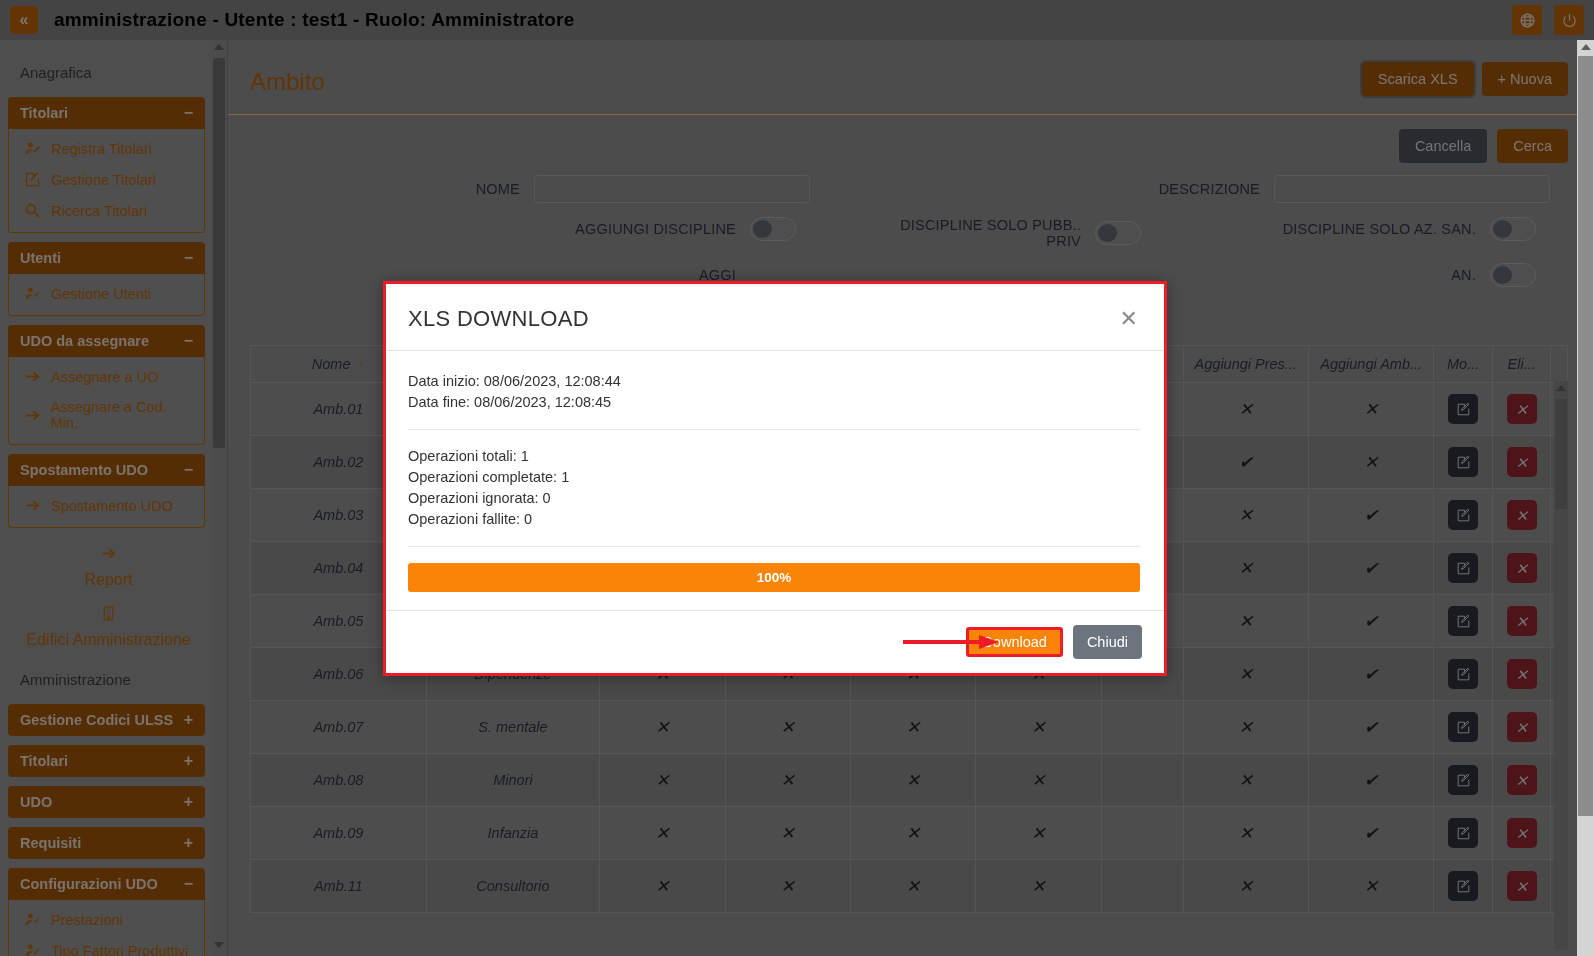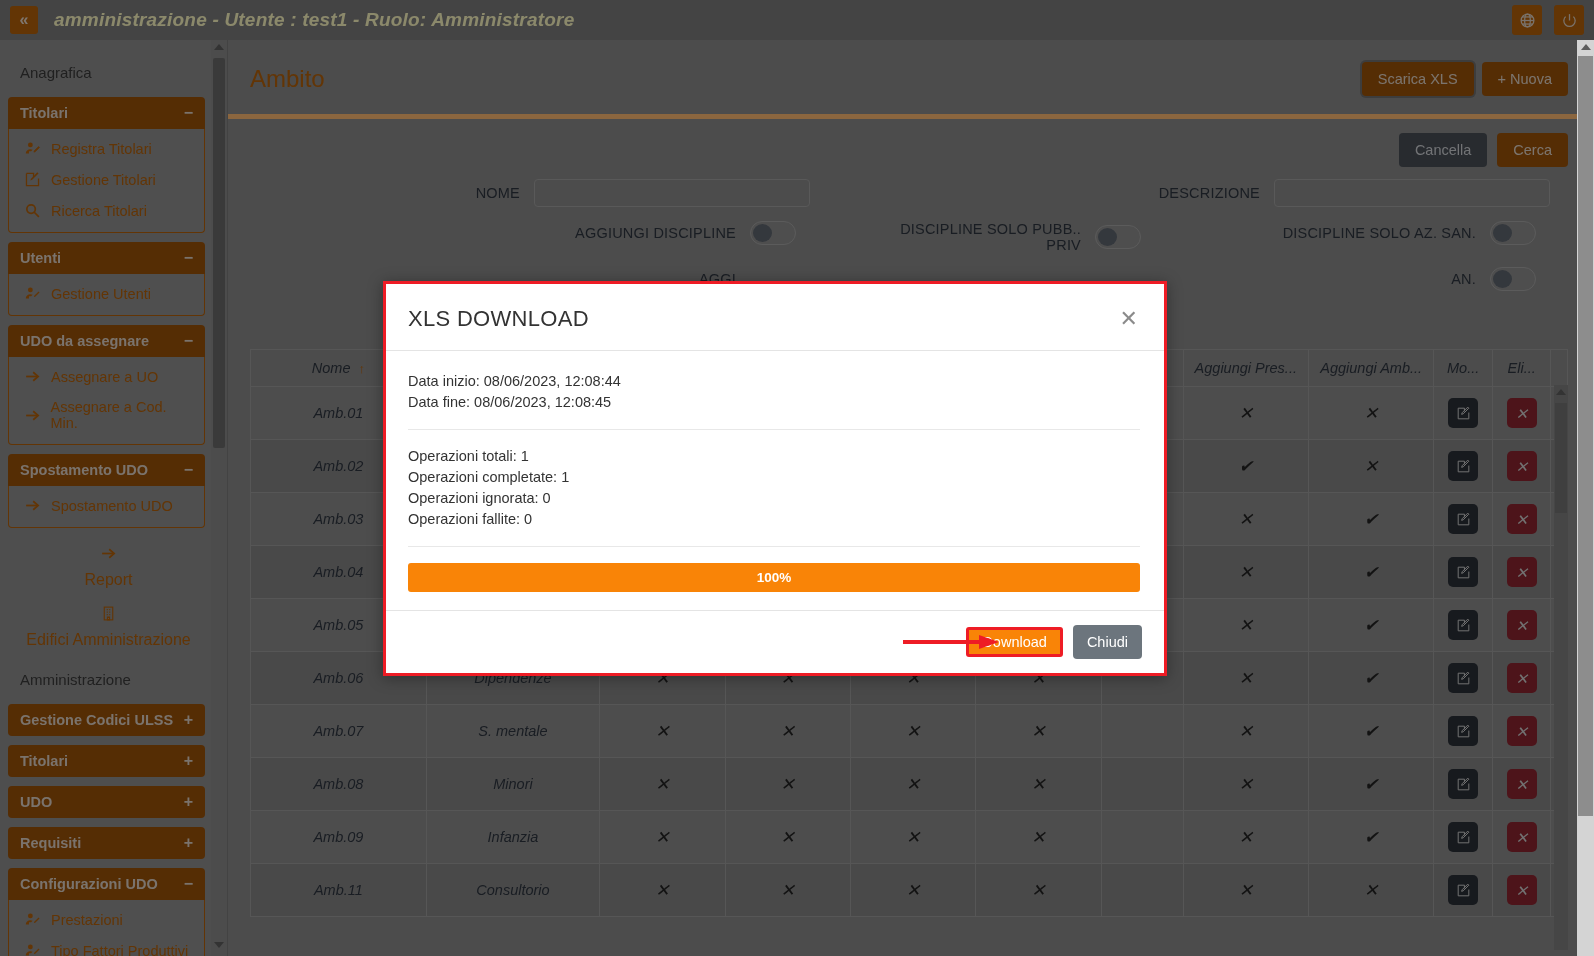--- a/index.html
+++ b/index.html
@@ -35,25 +35,24 @@
     background: #b4610a;
     color: #e8d9cb;
     display: flex; align-items: center; justify-content: center;
     font-size: 16px; font-weight: bold;
     border-radius: 3px;
     cursor: pointer;
     flex: 0 0 28px;
   }
   .topbar-title {
     margin-left: 16px;
-    color: #fef9c3;
+    color: #000000;
     font-size: 19px;
     font-weight: bold;
     letter-spacing: .2px;
-    font-style: italic;
   }
   .topbar-spacer { flex: 1; }
   .topbar-icons { display: flex; gap: 12px; align-items: center; }
   .icon-btn {
     width: 30px; height: 30px;
     background: #b4610a;
     border-radius: 3px;
     display: flex; align-items: center; justify-content: center;
     cursor: pointer;
   }
@@ -143,23 +142,23 @@
 
   
   .main {
     flex: 1; min-width: 0;
     background: #8a8a8a;
     position: relative;
     overflow: hidden;
     display: flex; flex-direction: column;
   }
   .page-head {
-    display: flex; align-items: center;
+    display: flex; align-items: flex-end;
     padding: 22px 26px 18px 22px;
-    border-bottom: 5px solid #fdba74;
+    border-bottom: 1px solid #fdba74;
   }
   .page-title { font-size: 24px; color: #b4610a; }
   .head-spacer { flex: 1; }
   .btn {
     border: none; border-radius: 4px;
     font-family: inherit; font-size: 14.5px;
     padding: 9px 16px; cursor: pointer;
   }
   .btn-orange { background: #9c5209; color: #e1d5c8; }
   .btn-orange-focus { background: #9c5209; color: #e1d5c8; box-shadow: 0 0 0 2px #6f6f6f; }

